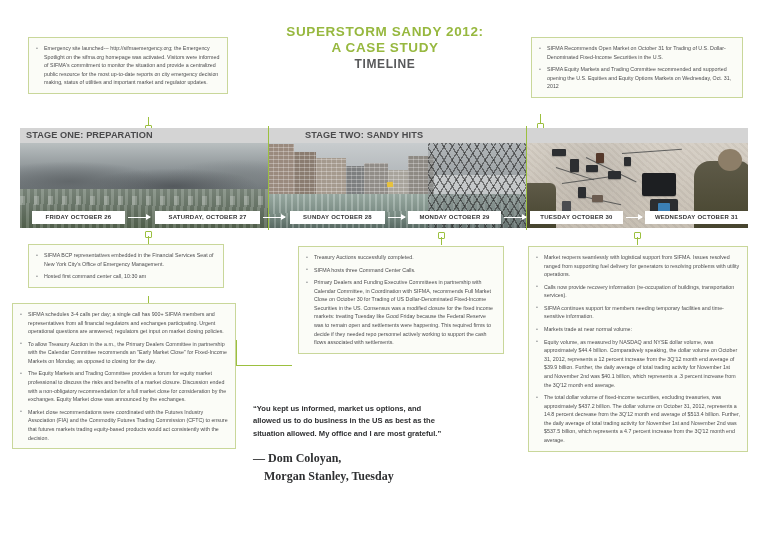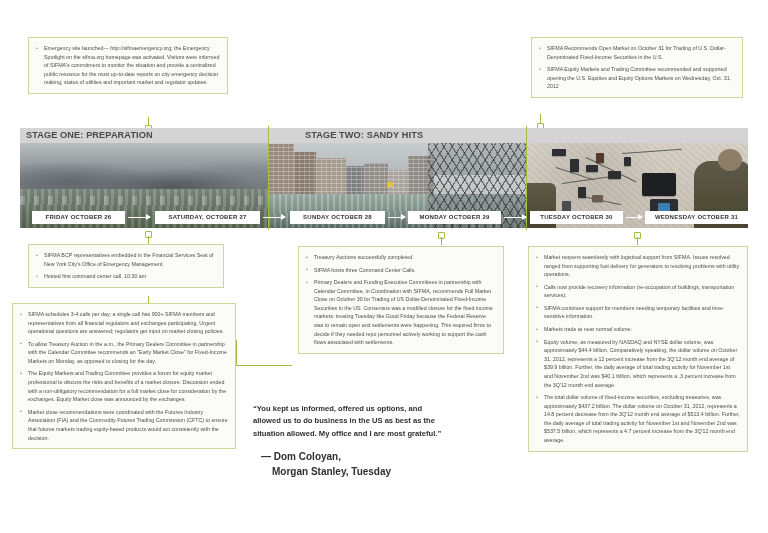--- a/index.html
+++ b/index.html
@@ -253,34 +253,39 @@
     width: 192px;
   }
   .quote-text {
     font-size: 7.6px;
     font-weight: bold;
     line-height: 1.62;
     color: #2f3032;
   }
   .quote-attrib {
     margin-top: 9px;
-    margin-left: 8px;
-    font-family: Liberation Sans, sans-serif;
-    font-size: 10px;
+    margin-left: 0;
+    font-family: Liberation Serif, serif;
+    font-size: 12px;
     font-weight: bold;
     line-height: 1.5;
     color: #2f3032;
   }
   .quote-attrib .line2 { margin-left: 11px; }
 </style>
 </head>
 <body>
 
 <div class="page">
 
+  <div class="title-block">
+    <div class="title-main">SUPERSTORM SANDY 2012:</div>
+    <div class="title-main">A CASE STUDY</div>
+    <div class="title-sub">TIMELINE</div>
+  </div>
 
   <div class="callout" style="left:28px; top:37px; width:200px;">
     <ul>
       <li>Emergency site launched--- http://sifmaemergency.org; the Emergency Spotlight on the sifma.org homepage was activated. Visitors were informed of SIFMA's commitment to monitor the situation and provide a centralized public resource for the most up-to-date reports on city emergency decision making, status of utilities and important market and regulator updates.</li>
     </ul>
   </div>
   <div class="stem" style="left:148px; top:117px; height:12px;"></div>
   <div class="node" style="left:145px; top:125px;"></div>
 
   <div class="callout" style="left:531px; top:37px; width:212px;">
@@ -403,20 +408,20 @@
       <li>Market reopens seamlessly with logistical support from SIFMA. Issues resolved ranged from supporting fuel delivery for generators to resolving problems with utility operations.</li>
       <li>Calls now provide recovery information (re-occupation of buildings, transportation services).</li>
       <li>SIFMA continues support for members needing temporary facilities and time-sensitive information.</li>
       <li>Markets trade at near normal volume:</li>
       <li>Equity volume, as measured by NASDAQ and NYSE dollar volume, was approximately $44.4 billion. Comparatively speaking, the dollar volume on October 31, 2012, represents a 12 percent increase from the 3Q'12 month end average of $39.9 billion. Further, the daily average of total trading activity for November 1st and November 2nd was $40.1 billion, which represents a .3 percent increase from the 3Q'12 month end average.</li>
       <li>The total dollar volume of fixed-income securities, excluding treasuries, was approximately $437.2 billion. The dollar volume on October 31, 2012, represents a 14.8 percent decrease from the 3Q'12 month end average of $513.4 billion. Further, the daily average of total trading activity for November 1st and November 2nd was $537.5 billion, which represents a 4.7 percent increase from the 3Q'12 month end average.</li>
     </ul>
   </div>
 
   <div class="quote">
-    <div class="quote-text">“You kept us informed, offered us options, and allowed us to do business in the US as best as the situation allowed. My office and I are most grateful.”</div>
+    <div class="quote-text">“You kept us informed, market us options, and allowed us to do business in the US as best as the situation allowed. My office and I are most grateful.”</div>
     <div class="quote-attrib">
       <div>— Dom Coloyan,</div>
       <div class="line2">Morgan Stanley, Tuesday</div>
     </div>
   </div>
 
 </div>
 
 </body></html>

